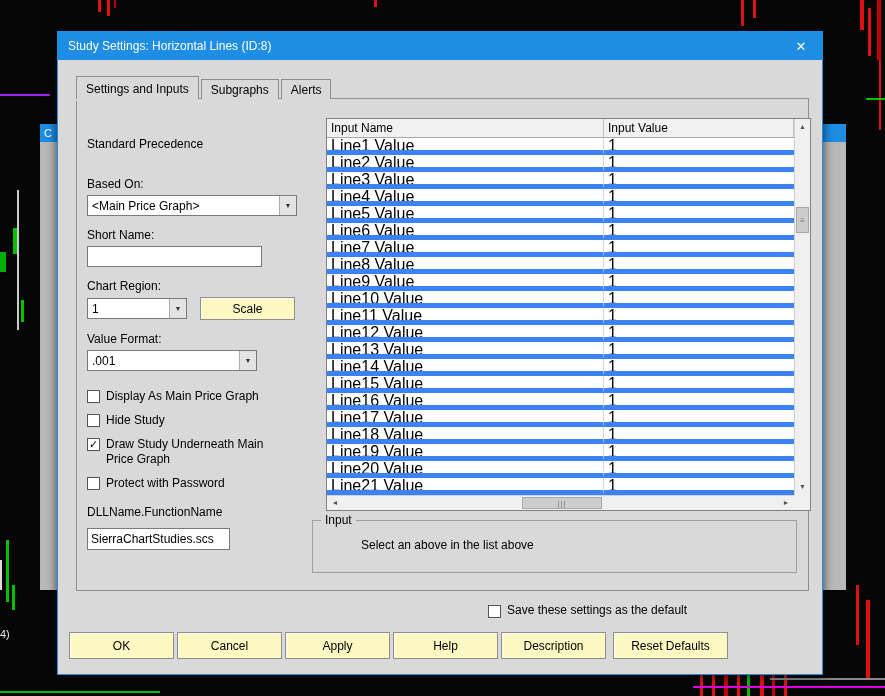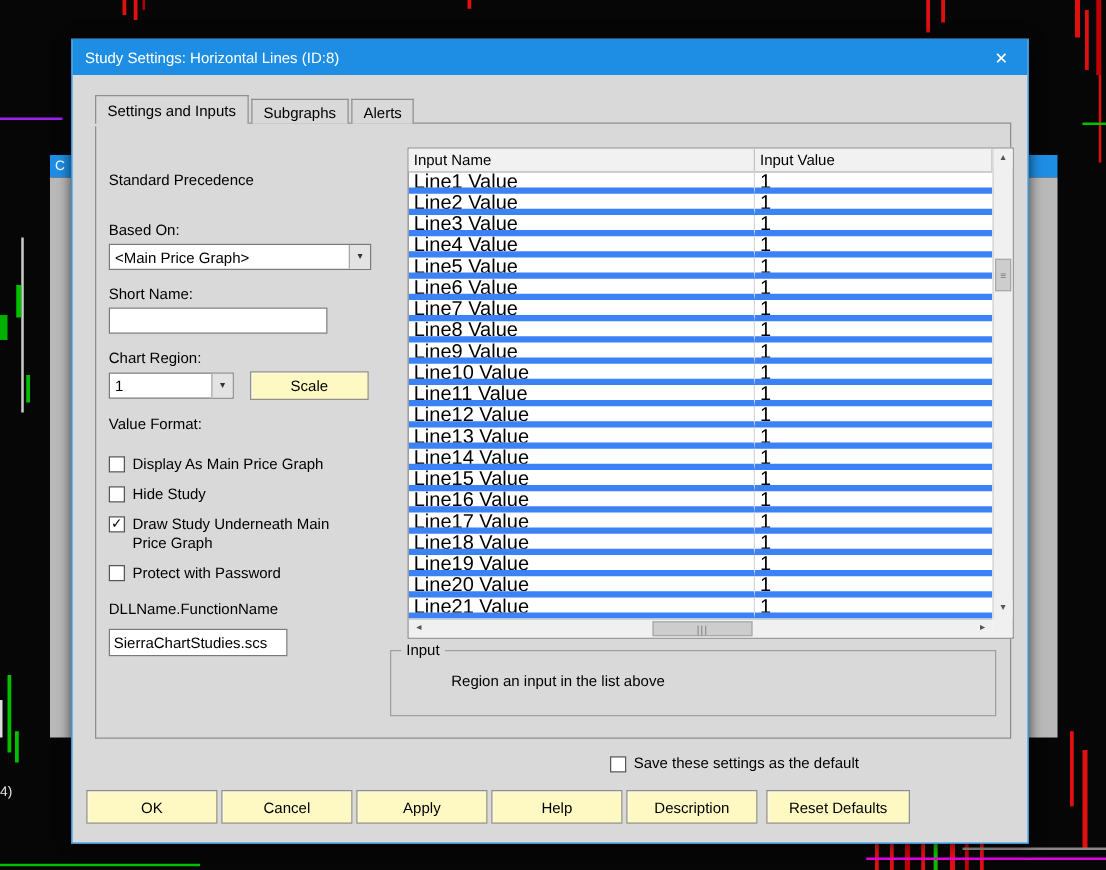--- a/index.html
+++ b/index.html
@@ -161,20 +161,24 @@
       <div class="lbl mt11">Chart Region:</div>
       <div class="region-row">
         <div class="combo w100">
           <span class="combo-val">1</span>
           <span class="combo-btn">▼</span>
         </div>
         <button class="btn scale-btn">Scale</button>
       </div>
 
       <div class="lbl mt11">Value Format:</div>
+      <div class="combo w170">
+        <span class="combo-val">.001</span>
+        <span class="combo-btn">▼</span>
+      </div>
 
       <div>
           <div class="cbrow first">
             <span class="cbox"></span>
             <span class="cbtext cb-wrap">Display As Main Price Graph</span>
           </div>
           <div class="cbrow">
             <span class="cbox"></span>
             <span class="cbtext cb-wrap">Hide Study</span>
           </div>
@@ -292,21 +296,21 @@
       <div class="hscroll">
         <div class="harrow left">◄</div>
         <div class="hthumb">|||</div>
         <div class="harrow right">►</div>
       </div>
       <div class="corner"></div>
     </div>
 
     <div class="groupbox">
       <span class="gtitle">Input</span>
-      <div class="gmsg">Region an input in the list above</div>
+      <div class="gmsg">Select an above in the list above</div>
     </div>
   </div>
 
   <div class="saverow">
     <span class="cbox"></span>
     <span class="cbtext">Save these settings as the default</span>
   </div>
 
   <div class="footer-buttons">
       <button class="btn">OK</button>

